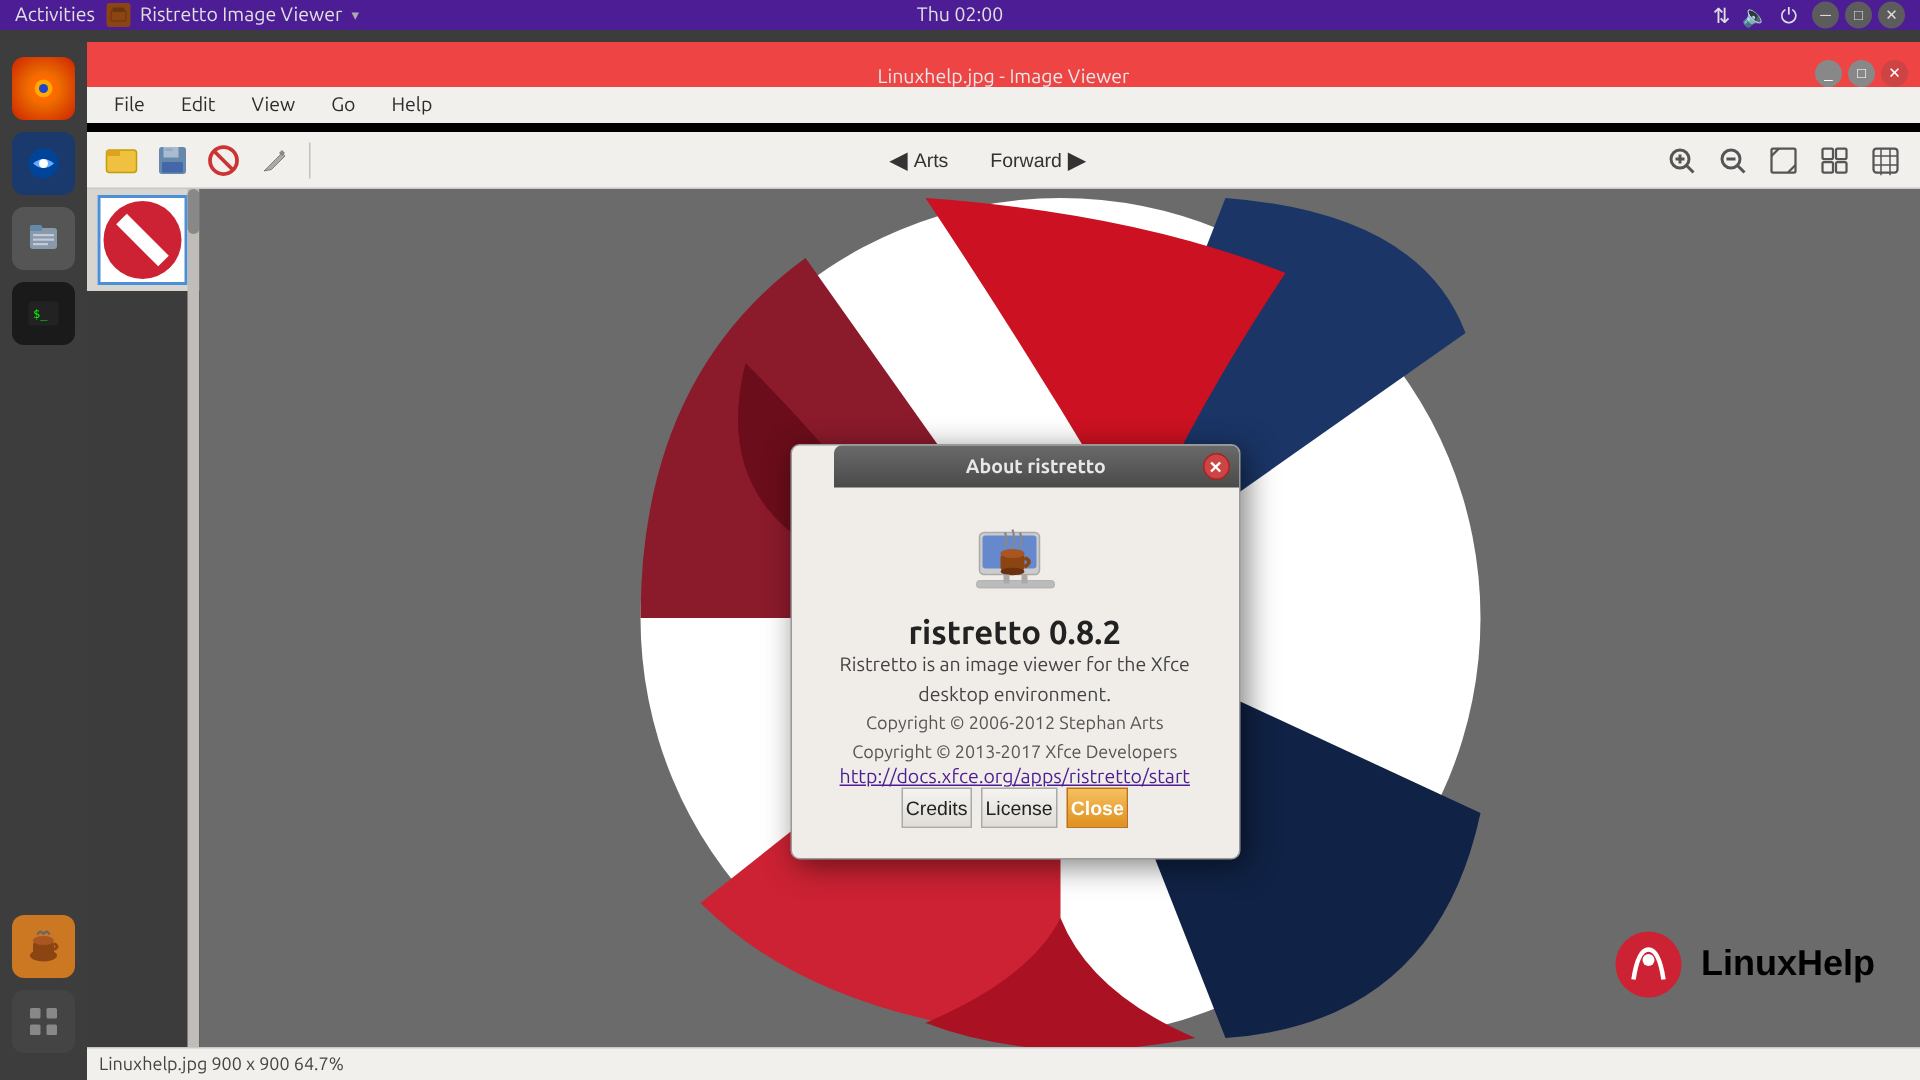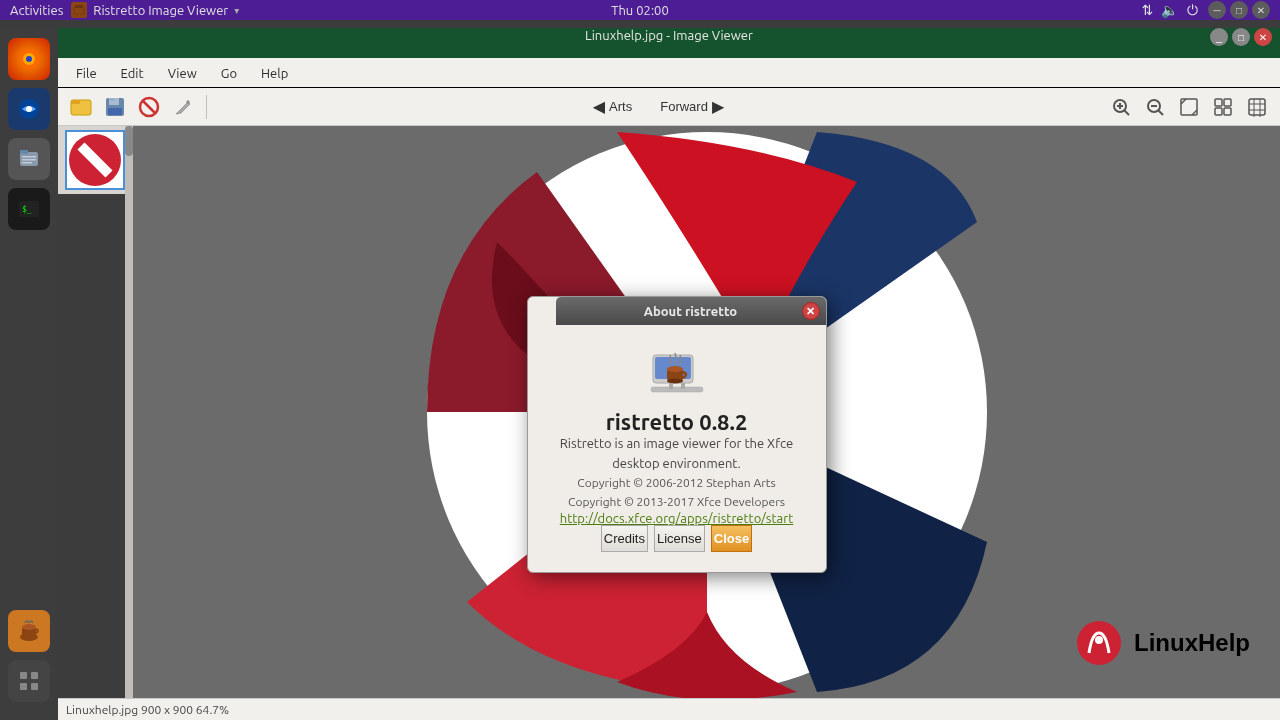--- a/index.html
+++ b/index.html
@@ -84,24 +84,24 @@
       align-items: center;
       justify-content: center;
       font-size: 10px;
     }
     .win-btn-min { background: #5c5c5c; color: #ddd; }
     .win-btn-max { background: #5c5c5c; color: #ddd; }
     .win-btn-close { background: #5c5c5c; color: #ddd; }
 
     
     .window-title-bar {
-      background: #14532d;
+      background: #ef4444;
       height: 30px;
       display: flex;
-      align-items: flex-start;
+      align-items: flex-end;
       justify-content: center;
       color: #e8e8e8;
       font-size: 13px;
       position: relative;
     }
     .window-title-bar-controls {
       position: absolute;
       right: 8px;
       display: flex;
       gap: 4px;
@@ -120,21 +120,21 @@
       justify-content: center;
     }
 
     
     .menu-bar {
       background: #f2f0ed;
       height: 30px;
       display: flex;
       align-items: center;
       padding: 0 8px;
-      border-bottom: 1px solid #000000;
+      border-bottom: 6px solid #000000;
       gap: 4px;
     }
     .menu-item {
       padding: 4px 10px;
       font-size: 13px;
       color: #2c2c2c;
       cursor: pointer;
       border-radius: 3px;
     }
 
@@ -344,21 +344,21 @@
       line-height: 1.5;
     }
     .app-copyright {
       font-size: 12px;
       color: #555;
       text-align: center;
       line-height: 1.6;
     }
     .app-link {
       font-size: 13px;
-      color: #4d7c0f;
+      color: #4c1d95;
       text-decoration: underline;
       cursor: pointer;
       text-align: center;
     }
     .dialog-buttons {
       display: flex;
       gap: 6px;
       justify-content: center;
       padding-bottom: 4px;
     }

